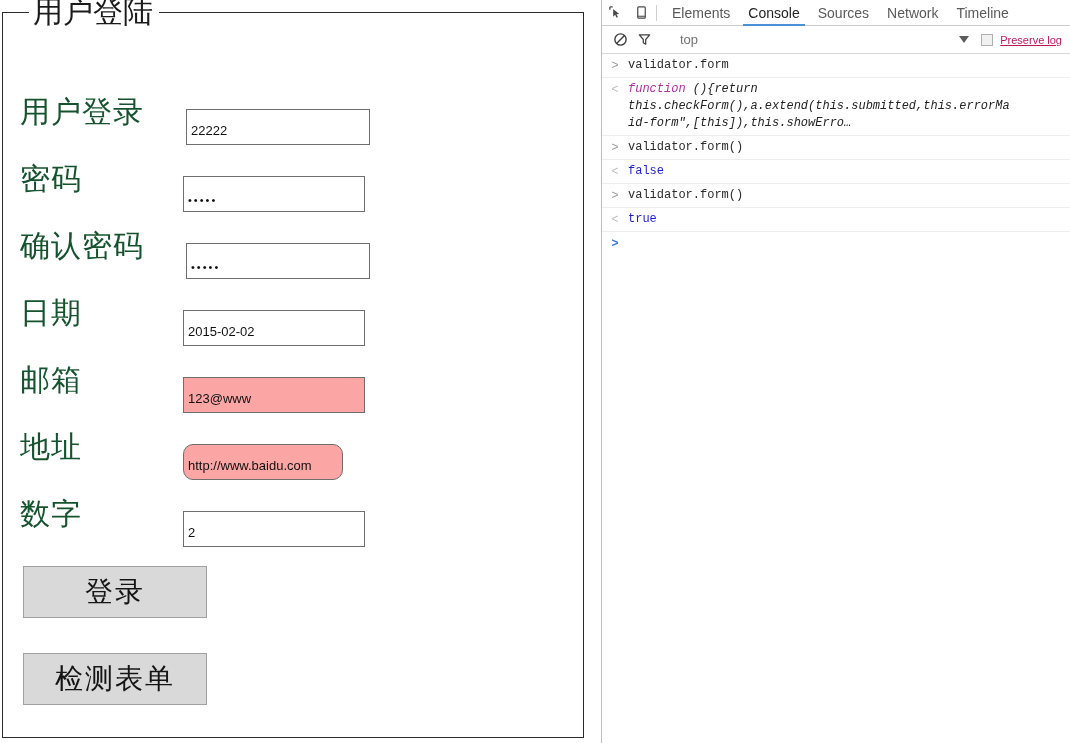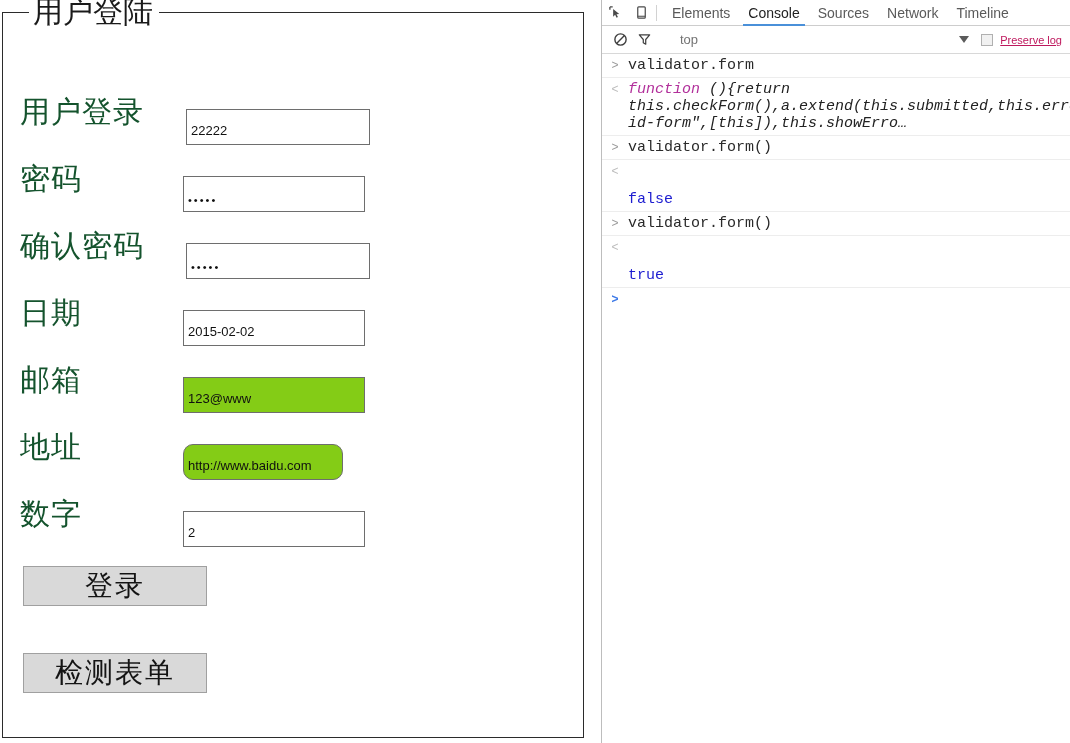--- a/index.html
+++ b/index.html
@@ -83,21 +83,21 @@
     color: #101010;
     padding: 0 4px;
     outline: none;
     display: flex;
     align-items: flex-end;
     padding-bottom: 5px;
     overflow: hidden;
     white-space: nowrap;
   }
   .row-input.invalid {
-    background: #84cc16;
+    background: #fca5a5;
   }
   .pw-dots {
     font-family: "Liberation Sans", sans-serif;
     font-size: 11px;
     letter-spacing: 2px;
     color: #101010;
     line-height: 12px;
   }
 
   
@@ -113,21 +113,21 @@
   .r4 .row-input { left: 183px; width: 182px; }
   .r5 { top: 427px; }
   .r5 .row-input { left: 183px; width: 160px; border-radius: 10px; }
   .r6 { top: 494px; }
   .r6 .row-input { left: 183px; width: 182px; }
 
   .form-button {
     position: absolute;
     left: 23px;
     width: 184px;
-    height: 40px;
+    height: 52px;
     box-sizing: border-box;
     background: #d9d9d9;
     border: 1px solid #a0a0a0;
     font-family: "Liberation Serif", serif;
     font-size: 28px;
     color: #141414;
     display: flex;
     align-items: center;
     justify-content: center;
     letter-spacing: 2px;
@@ -259,38 +259,38 @@
   .c-gutter {
     width: 26px;
     flex: 0 0 26px;
     display: flex;
     justify-content: center;
     padding-top: 1px;
   }
   .c-body {
     flex: 1 1 auto;
     font-family: "Liberation Mono", monospace;
-    font-size: 15px;
+    font-size: 12px;
     line-height: 17px;
     color: #222222;
     white-space: nowrap;
     overflow: hidden;
     padding-right: 8px;
   }
   .c-body.wrapped { white-space: normal; }
   .c-input-text { color: #2a2a2a; }
   .c-keyword {
     color: #b2309b;
     font-style: italic;
   }
   .c-fnbody {
     color: #222222;
     font-style: italic;
   }
-  .c-bool { color: #1d1dd0; margin-top: 28px; }
+  .c-bool { color: #1d1dd0; }
   .arrow-in, .arrow-out {
     font-family: "Liberation Sans", sans-serif;
     font-size: 12px;
     line-height: 15px;
   }
   .arrow-in  { color: #9b9b9b; }
   .arrow-out { color: #bdbdbd; }
   .arrow-prompt { color: #3b78e7; font-weight: bold; }
 </style>
 </head>

